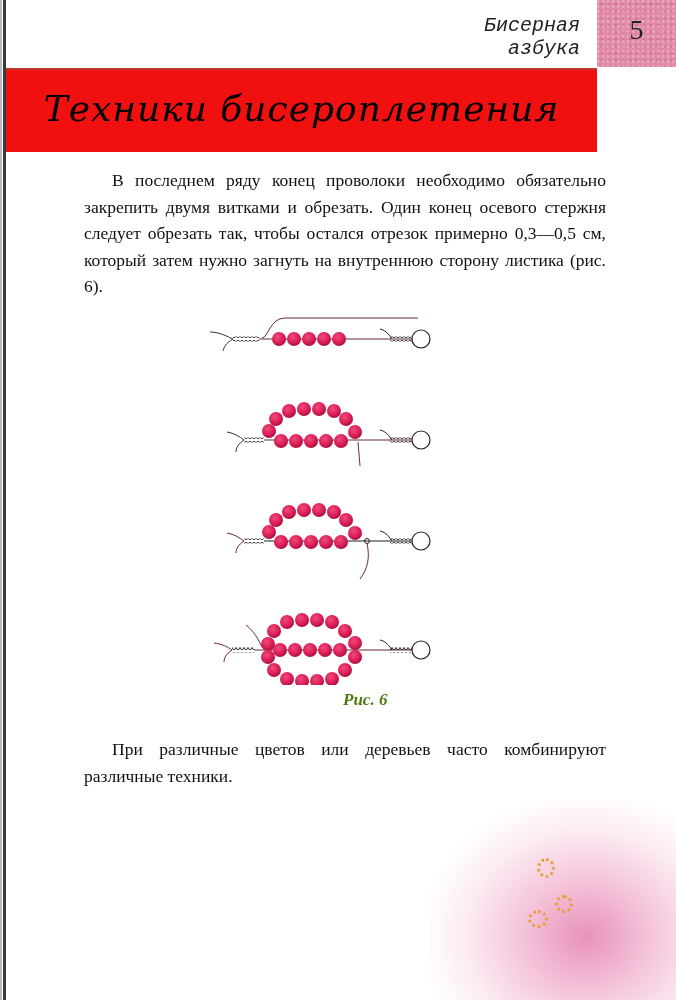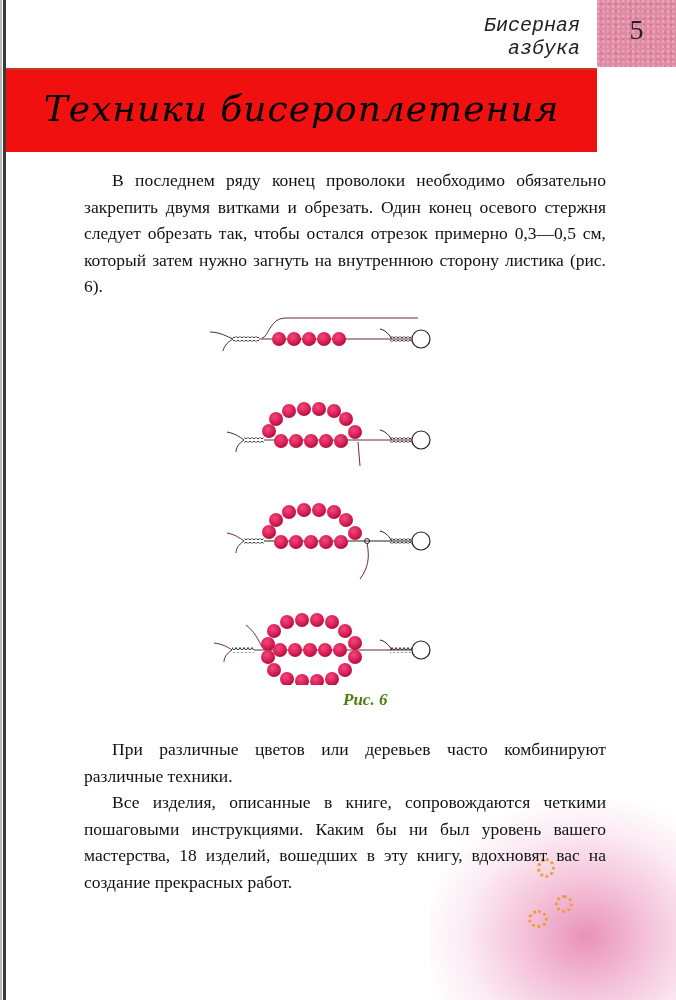--- a/index.html
+++ b/index.html
@@ -156,14 +156,13 @@
 <div class="caption">Рис. 6</div>
 
 <div class="flower">
   <div class="stamen" style="left:107px;top:58px;width:12px;height:14px;"></div>
   <div class="stamen" style="left:125px;top:95px;width:12px;height:12px;"></div>
   <div class="stamen" style="left:98px;top:110px;width:14px;height:12px;"></div>
 </div>
 
 <div class="text p2">
   <p class="p">При различные цветов или деревьев часто комбинируют различные техники.</p>
-  <p class="p">Все изделия, описанные в книге, сопровождаются четкими пошаговыми инструкциями. Каким бы ни был уровень вашего мастерства, 18 изделий, вошедших в эту книгу, вдохновят вас на создание прекрасных работ.</p>
 </div>
 
 </body></html>

